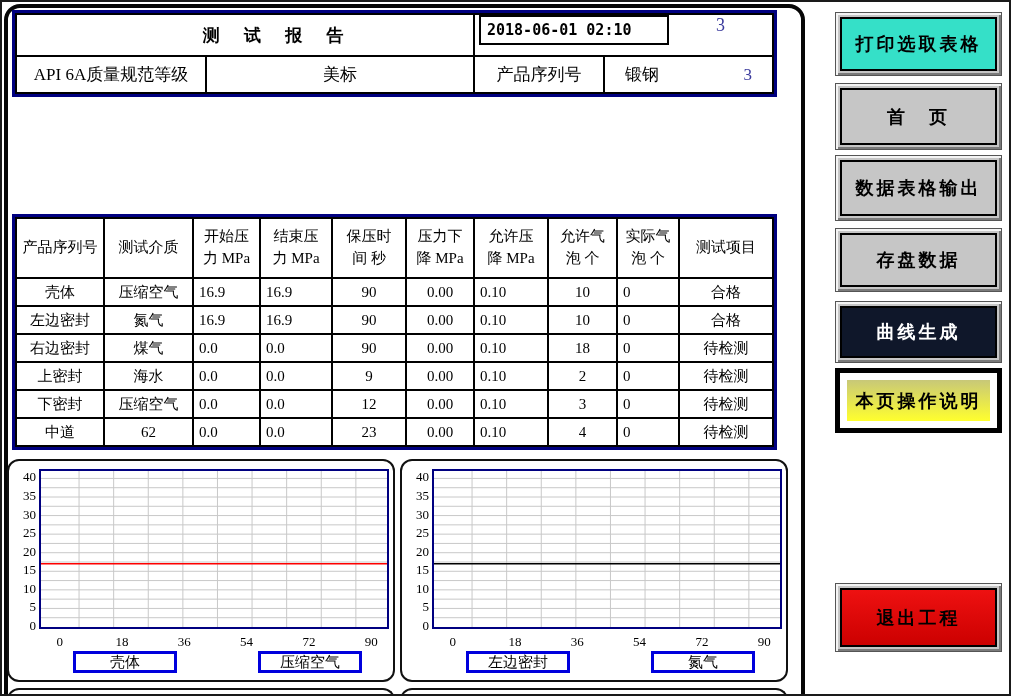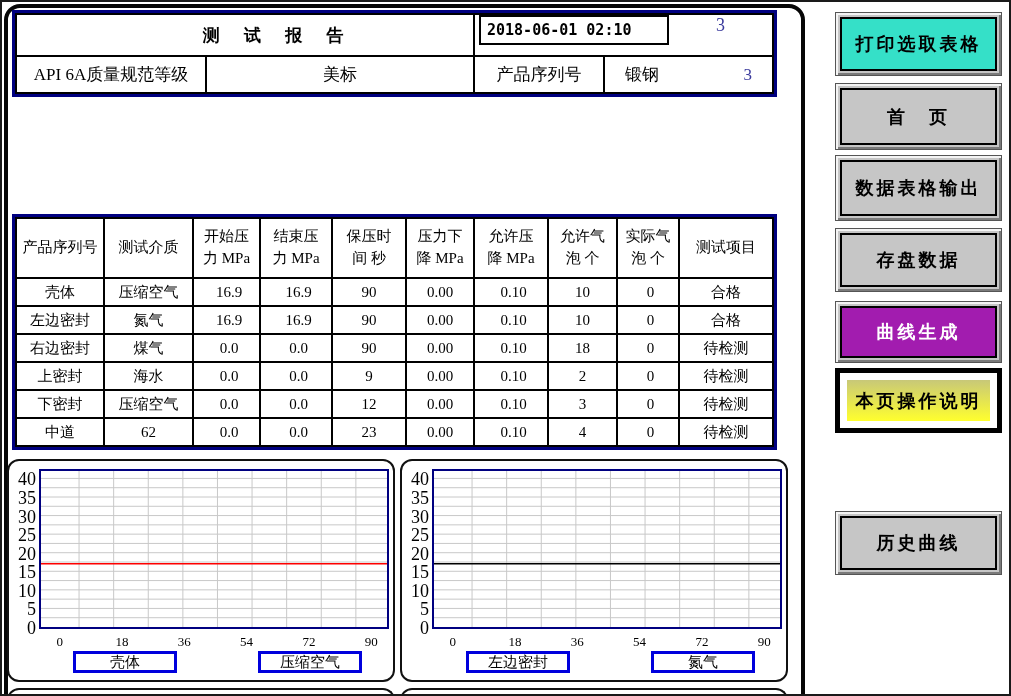--- a/index.html
+++ b/index.html
@@ -31,49 +31,49 @@
   .split-cell .v2b { color:#3a3a9c; }
 
   
   .test-wrap { position:absolute; left:10px; top:212px; width:765px; border:3px solid #000080; background:#fff; }
   table.test { width:100%; border-collapse:collapse; table-layout:fixed;
                font-family:"Liberation Serif","DejaVu Serif",serif; }
   table.test th, table.test td { border:2px solid #000; font-weight:normal; color:#000;
                text-align:center; font-size:15px; overflow:hidden; }
   table.test th { height:60px; white-space:pre-line; line-height:1.45; }
   table.test td { height:28px; white-space:nowrap; }
-  table.test td.al { text-align:center; padding-left:5px;border-radius:14px; }
+  table.test td.al { text-align:left; padding-left:5px;border-radius:14px; }
 
   
   .chart-panel { position:absolute; top:457px; width:388px; height:223px;
                  border:2px solid #111; border-radius:12px; background:#fff; }
   .plot { position:absolute; left:30px; top:8px; width:350px; height:160px;
           border:2px solid #000080; background:#fff; overflow:hidden; }
-  .ylab { position:absolute; width:26px; text-align:right; font-size:18px; color:#000;
+  .ylab { position:absolute; width:26px; text-align:right; font-size:13px; color:#000;
           font-family:"Liberation Serif","DejaVu Serif",serif; }
   .xlab { position:absolute; width:26px; text-align:center; font-size:13px; color:#000;
           font-family:"Liberation Serif","DejaVu Serif",serif; top:173px; }
   .tagbox { position:absolute; top:190px; width:104px; height:22px; border:3px solid #0000dd;
             background:#fff; display:flex; align-items:center; justify-content:center;
             font-size:15px; color:#000; font-family:"Liberation Serif","DejaVu Serif",serif;
             white-space:nowrap; }
   .partial-panel { position:absolute; top:686px; width:388px; height:26px;
                    border:2px solid #111; border-bottom:none; border-radius:12px 12px 0 0; background:#fff; }
 
   
   .sidebar { position:absolute; left:806px; top:0; width:205px; height:696px; background:#fff; }
   .btn { position:absolute; left:27px; width:167px; background:#c6c6c6; cursor:pointer;
          border:1px solid #555; padding:4px;
          box-shadow: inset 2px 2px 0 #f4f4f4, inset -2px -2px 0 #7a7a7a; }
   .btn .face { width:100%; height:100%; border:2px solid #000; display:flex;
                align-items:center; justify-content:center; background:#c6c6c6;
                font-size:18px; font-weight:bold; letter-spacing:3px; color:#000;
                white-space:nowrap; overflow:hidden; }
   .btn.cyan .face { background:#35e0c8; }
-  .btn.blue .face { background:#a21caf; color:#fff; }
+  .btn.blue .face { background:#0f172a; color:#fff; }
   .btn.red  .face { background:linear-gradient(180deg,#ee1111,#cc0000); }
   .btn.yellow { border:5px solid #000; padding:7px; box-shadow:none; background:none; }
   .btn.yellow .face { border:none; background:linear-gradient(180deg,#c8c878,#ffff2e); }
 </style>
 </head>
 <body>
 
 <div class="screen">
 
   <div class="main-frame"></div>
@@ -337,18 +337,18 @@
       </div>
       <div class="btn gray" style="top: 153px; height: 66px;">
         <div class="face">数据表格输出</div>
       </div>
       <div class="btn blue" style="top: 299px; height: 62px;">
         <div class="face">曲线生成</div>
       </div>
       <div class="btn yellow" style="top: 366px; height: 65px;">
         <div class="face">本页操作说明</div>
       </div>
-      <div class="btn gray" style="top: 509px; height: 64px;">
-        <div class="face">历史曲线</div>
+      <div class="btn red" style="top: 581px; height: 69px;">
+        <div class="face">退出工程</div>
       </div>
     </div>
 
 </div>
 
 </body></html>

